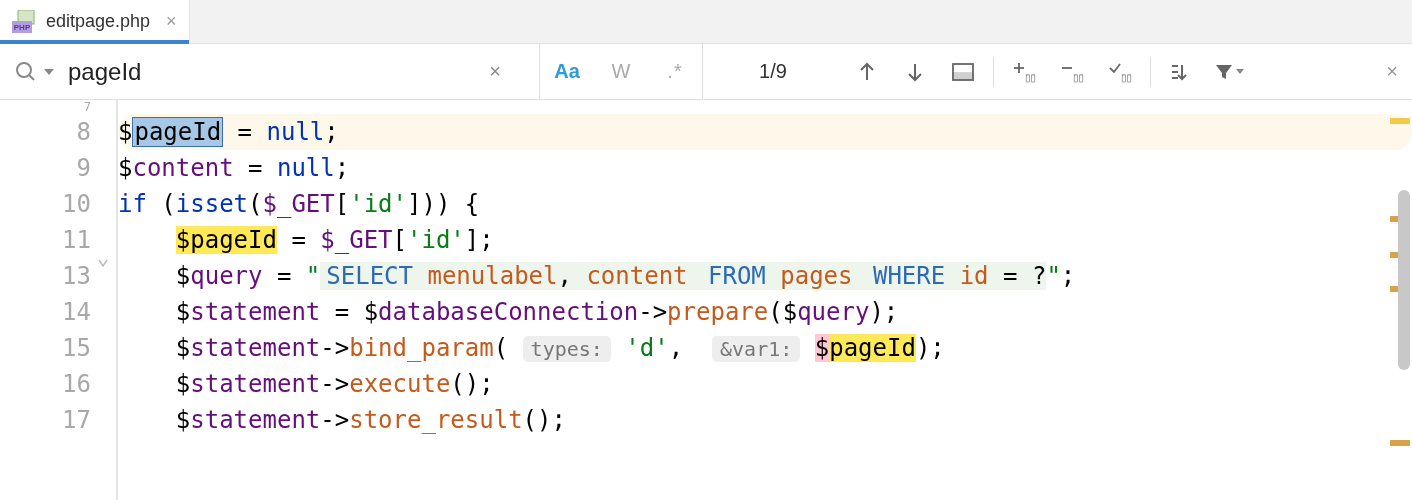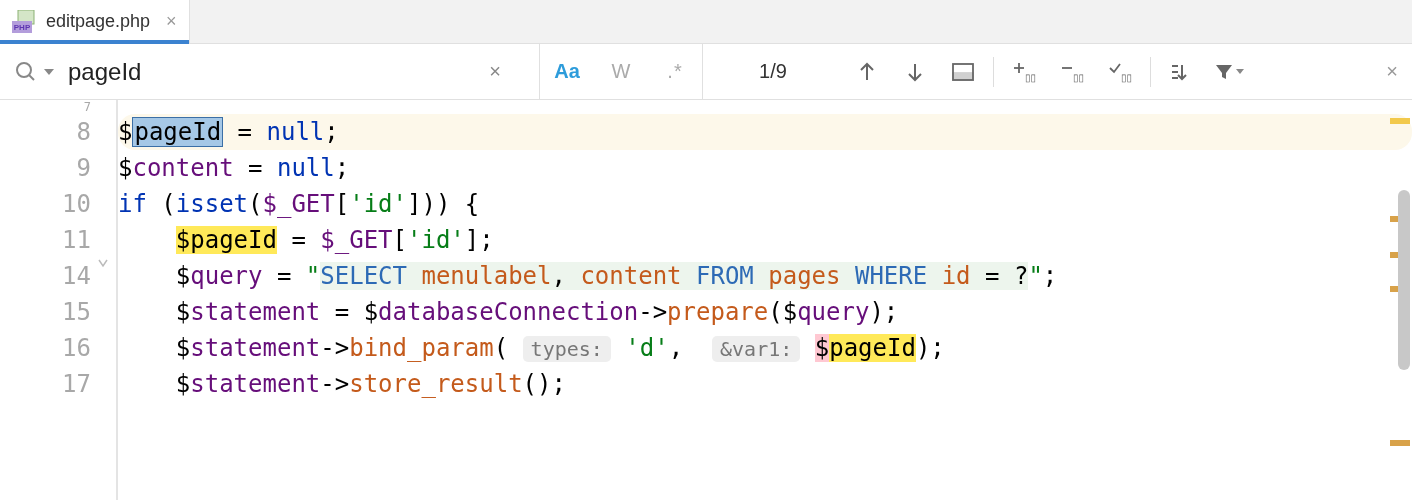--- a/index.html
+++ b/index.html
@@ -193,21 +193,21 @@
   overflow: hidden;
 }
 .cl.selected {
   background: #fdf8ea;
 }
 .kw { color: #0033b3; }
 .var { color: #660e7a; }
 .fn { color: #c45a1b; }
 .str { color: #067d17; }
 .strbg { background: #edf5ed; }
-.sqlkw { color: #2d6ab5; }
+.sqlkw { color: #2d6ab5; padding-left: 6px; }
 .hint {
   background: #eee;
   border-radius: 5px;
   color: #777;
   font-size: 20px;
   padding: 1px 8px;
 }
 .hl-yellow { background: #ffe959; }
 .hl-pink { background: #ffc8d2; }
 .hl-primary { background: #a6c8e6; border: 1px solid #3b6fa6; padding: 0 1px; }
@@ -335,39 +335,41 @@
   <span class="find-close">×</span>
 </div>
 
 <div class="editor">
   <div class="gutter">
     <div class="gl first">7</div>
     <div class="gl">8</div>
     <div class="gl">9</div>
     <div class="gl">10</div>
     <div class="gl">11</div>
+    <div class="gl">13</div>
     <div class="gl">14</div>
     <div class="gl">15</div>
     <div class="gl">16</div>
     <div class="gl">17</div>
   </div>
   <div class="fold-col">
     <svg class="fold-marker" style="top:156px" viewBox="0 0 14 14">
         <path d="M3 4 L7 10 L11 4" fill="none" stroke="#bbb" stroke-width="1.5"></path>
       </svg>
   </div>
   <div class="code">
     <div class="cl first"></div>
     <div class="cl selected">$<span class="hl-primary">pageId</span><span> = </span><span class="kw">null</span><span>;</span></div>
     <div class="cl"><span>$</span><span class="var">content</span><span> = </span><span class="kw">null</span><span>;</span></div>
     <div class="cl"><span class="kw">if </span><span>(</span><span class="kw">isset</span><span>(</span><span class="var">$_GET</span><span>[</span><span class="str">'id'</span><span>])) {</span></div>
     <div class="cl">    <span class="hl-yellow"><span>$</span><span>pageId</span></span><span> = </span><span class="var">$_GET</span><span>[</span><span class="str">'id'</span><span>];</span></div>
     <div class="cl">    <span>$</span><span class="var">query</span><span> = </span><span class="str">"</span><span class="strbg"><span class="sqlkw">SELECT </span><span class="fn">menulabel</span><span>, </span><span class="fn">content </span><span class="sqlkw">FROM </span><span class="fn">pages </span><span class="sqlkw">WHERE </span><span class="fn">id </span><span>= ?</span></span><span class="str">"</span><span>;</span></div>
     <div class="cl">    <span>$</span><span class="var">statement</span><span> = </span><span>$</span><span class="var">databaseConnection</span><span>-&gt;</span><span class="fn">prepare</span><span>(</span><span>$</span><span class="var">query</span><span>);</span></div>
     <div class="cl">    <span>$</span><span class="var">statement</span><span>-&gt;</span><span class="fn">bind_param</span><span>( </span><span class="hint">types:</span><span> </span><span class="str">'d'</span><span>,  </span><span class="hint">&amp;var1:</span><span> </span><span class="hl-pink">$</span><span class="hl-yellow">pageId</span><span>);</span></div>
+    <div class="cl">    <span>$</span><span class="var">statement</span><span>-&gt;</span><span class="fn">execute</span><span>();</span></div>
     <div class="cl">    <span>$</span><span class="var">statement</span><span>-&gt;</span><span class="fn">store_result</span><span>();</span></div>
   </div>
 </div>
 
 <div class="scroll-track">
   <div class="marker warn" style="top:18px"></div>
   <div class="marker find" style="top:116px"></div>
   <div class="marker find" style="top:152px"></div>
   <div class="marker find" style="top:186px"></div>
   <div class="scroll-thumb"></div>

